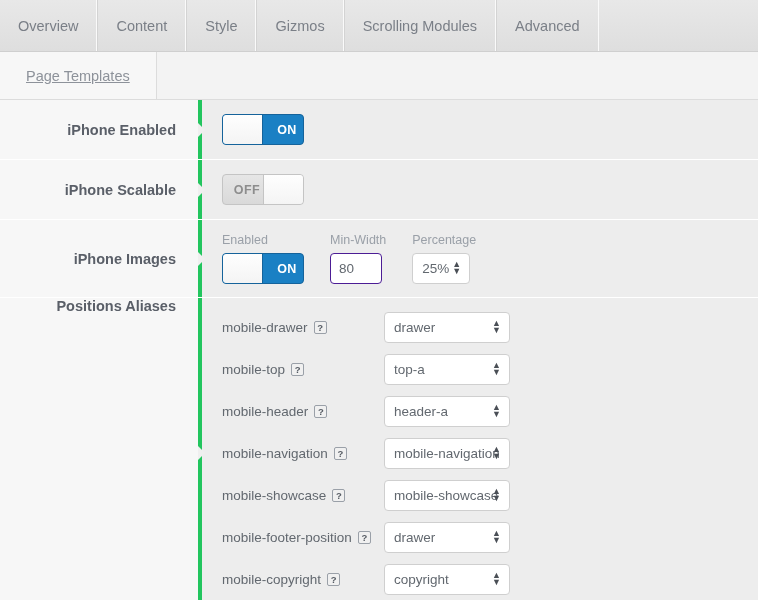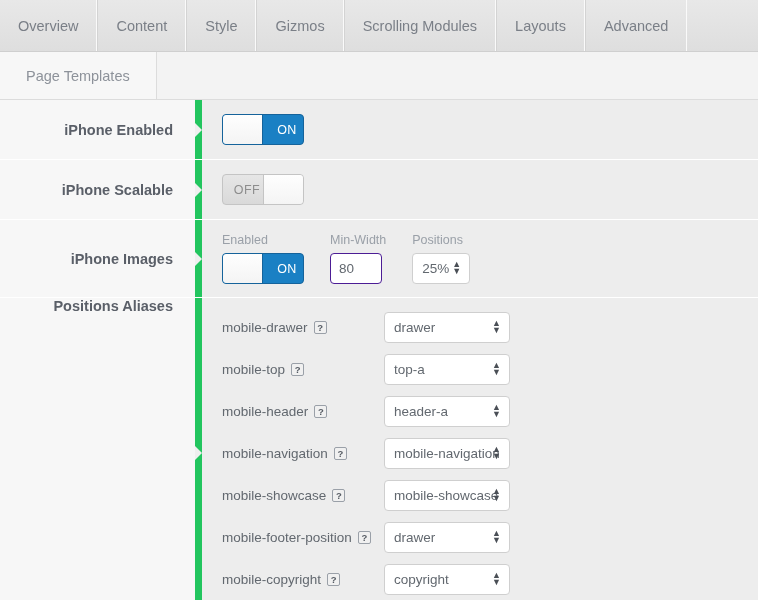--- a/index.html
+++ b/index.html
@@ -58,35 +58,36 @@
   }
   .subtab {
     display: flex;
     align-items: center;
     padding: 0 26px;
     font-size: 14.5px;
     color: #8d929a;
     border-right: 1px solid #dcdcdc;
     background: #f7f7f7;
     cursor: pointer;
+    text-decoration: underline;
   }
 
   
   .rows { background: #ededed; }
   .row {
     display: flex;
     position: relative;
     border-bottom: 1px solid #ffffff;
     min-height: 60px;
   }
   .row-label {
     width: 202px;
     flex: 0 0 202px;
     background: #f7f7f7;
-    border-right: 7px solid #22c55e;
+    border-right: 4px solid #22c55e;
     display: flex;
     align-items: center;
     justify-content: flex-end;
     padding-right: 22px;
     font-size: 14.5px;
     font-weight: bold;
     color: #5a5f68;
     position: relative;
   }
   .row-label::after {
@@ -129,21 +130,21 @@
   .toggle .knob {
     width: 50%;
     background: linear-gradient(to bottom, #fefefe, #f4f4f4);
   }
   .toggle .txt {
     width: 50%;
     display: flex;
     align-items: center;
     justify-content: center;
     font-size: 12.5px;
-    font-weight: normal;
+    font-weight: bold;
     letter-spacing: 0.5px;
     padding-left: 8px;
   }
   .toggle.on .txt { color: #ffffff; }
   .toggle.on .knob { border-right: 1px solid #15639b; border-radius: 2px 0 0 2px; }
   .toggle.off .txt { color: #8d8d8d; }
   .toggle.off .knob { border-left: 1px solid #c4c4c4; border-radius: 0 2px 2px 0; }
 
   
   .field-group { display: flex; align-items: flex-end; gap: 26px; }
@@ -245,23 +246,20 @@
   <div class="tab">
     <span>Style</span>
   </div>
   <div class="tab">
     <span>Gizmos</span>
   </div>
   <div class="tab">
     <span>Scrolling Modules</span>
   </div>
   <div class="tab">
-    <span>Layouts</span>
-  </div>
-  <div class="tab">
     <span>Advanced</span>
   </div>
 </div>
 
 <div class="subtabbar">
   <div class="subtab">
     <span>Page Templates</span>
   </div>
 </div>
 
@@ -305,21 +303,21 @@
             <div class="txt">ON</div>
           </div>
         </div>
 
         <div class="field-col">
           <span class="field-cap">Min-Width</span>
           <input class="txtinput" type="text" value="80" style="">
         </div>
 
         <div class="field-col">
-          <span class="field-cap">Positions</span>
+          <span class="field-cap">Percentage</span>
           <div class="selbox w-pct">
             <span>25%</span>
             <span class="arrows">
               <span>▲</span>
                 <span>▼</span>
             </span>
           </div>
         </div>
 
       </div>

